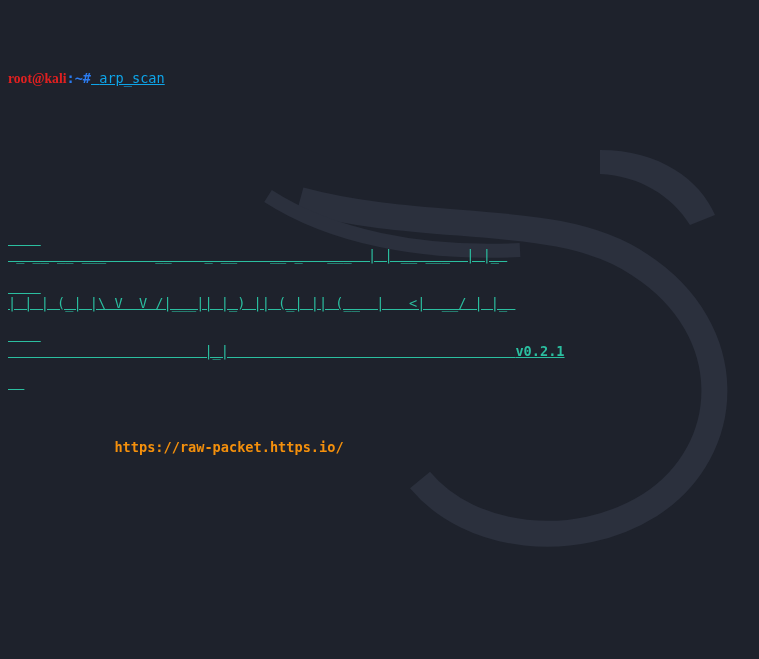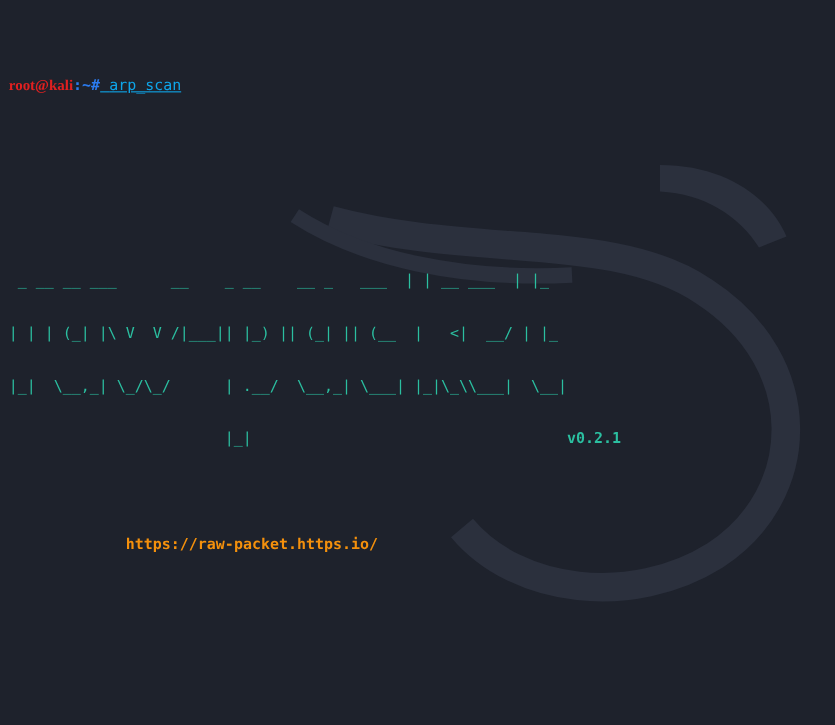--- a/index.html
+++ b/index.html
@@ -44,20 +44,21 @@
   .blueb   { color: #2b7bef; font-weight: bold; }
   .white   { color: #0ea5e9; text-decoration: underline; }
   .orange  { color: #f4900c; font-weight: bold; }
 
   
   .banner {
     color: #2bbfa0;
     font-size: 13.6px;
     line-height: 16.05px;
     white-space: pre;
+    text-decoration: underline;
   }
   .banner .ver { color: #2bbfa0; font-weight: bold; }
 
   .spacer { height: 16.05px; }
 </style>
 </head>
 <body>
 
 <svg id="watermark" viewBox="0 0 759 659" xmlns="http://www.w3.org/2000/svg">
   <g fill="none" stroke="#2b303d" stroke-width="26" opacity="1">
@@ -73,21 +74,20 @@
 
   
   <div class="row"><span class="red">root@kali</span><span class="blueb">:~#</span><span class="white"> </span><span class="white">arp_scan</span></div>
 
   <div class="spacer"></div>
 
   
   <div class="banner">
     <div class="row"> _ __ __ ___      __    _ __    __ _   ___  | | __ ___  | |_ </div>
     <div class="row">| | | (_| |\ V  V /|___|| |_) || (_| || (__  |   &lt;|  __/ | |_ </div>
-    <div class="row">|_|  \__,_| \_/\_/      | .__/  \__,_| \___| |_|\_\\___|  \__|</div>
     <div class="row"><span>                        |_|                                   </span><span class="ver">v0.2.1</span></div>
   </div>
 
   <div class="row"><span>             </span><span class="orange">https://raw-packet.https.io/</span></div>
 
   <div class="spacer"></div>
 
   
 
   

